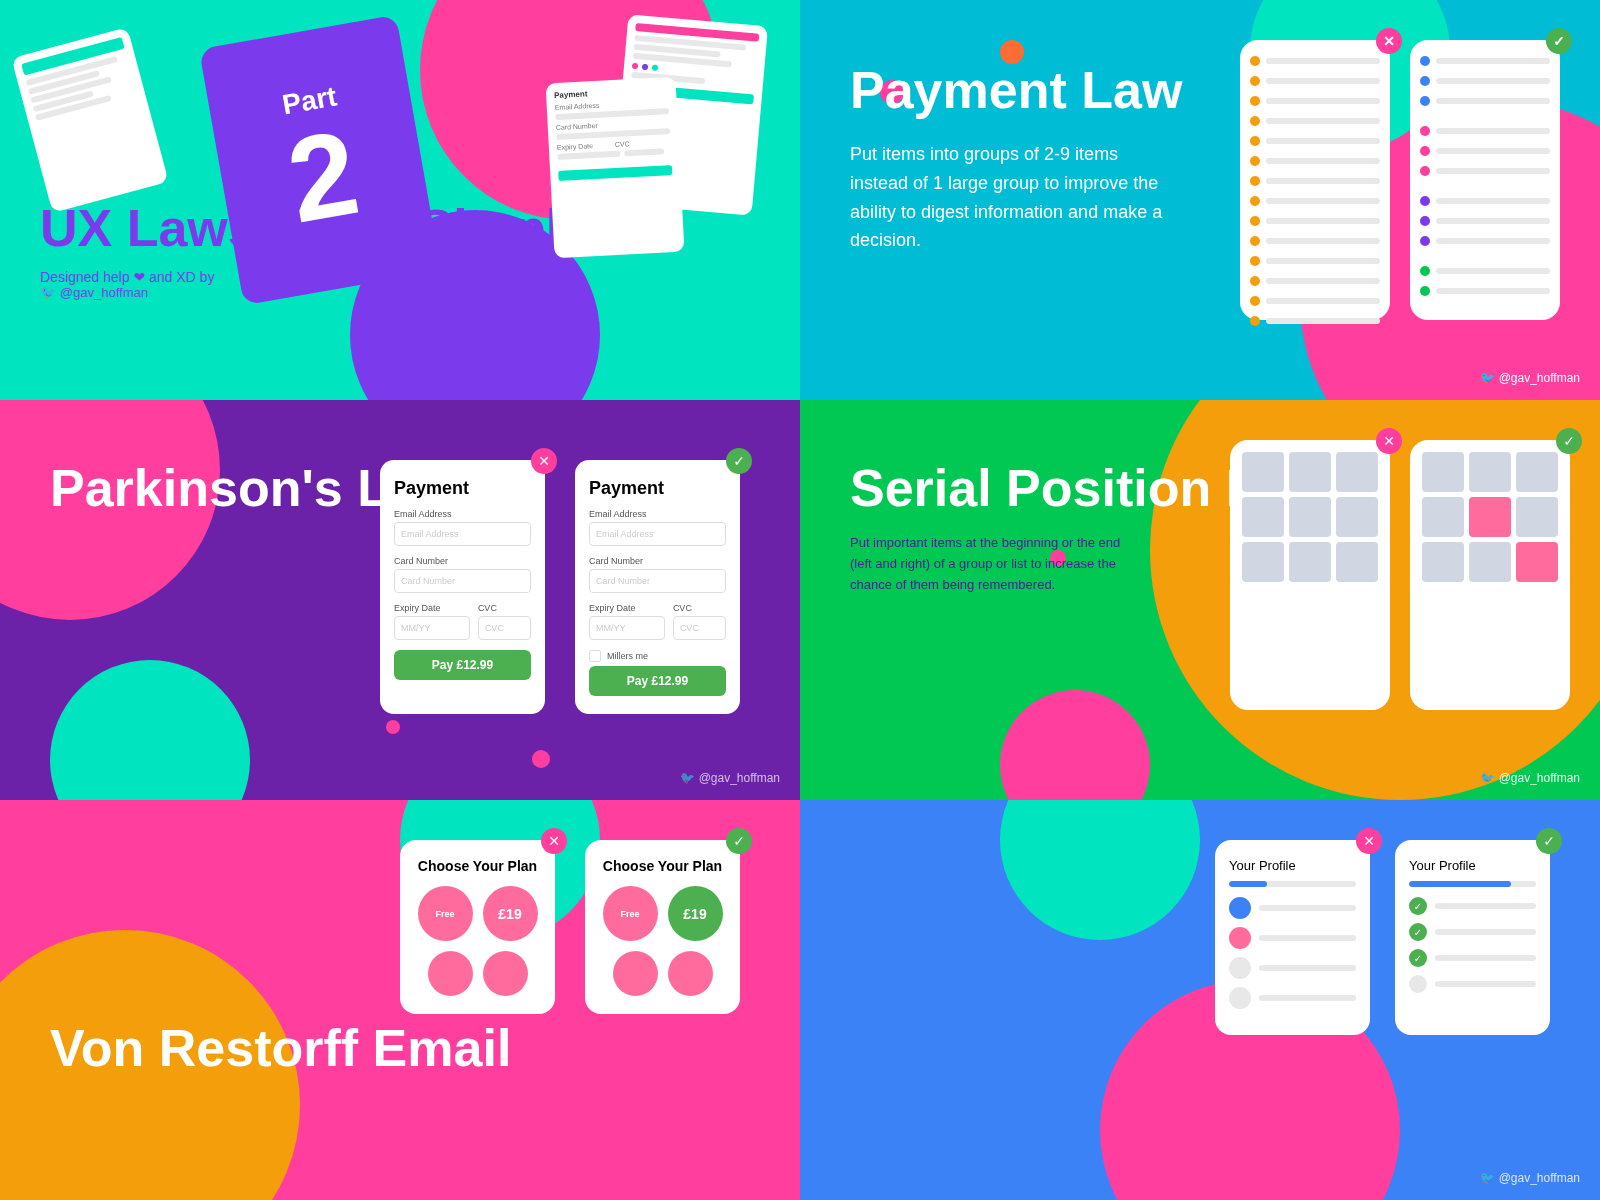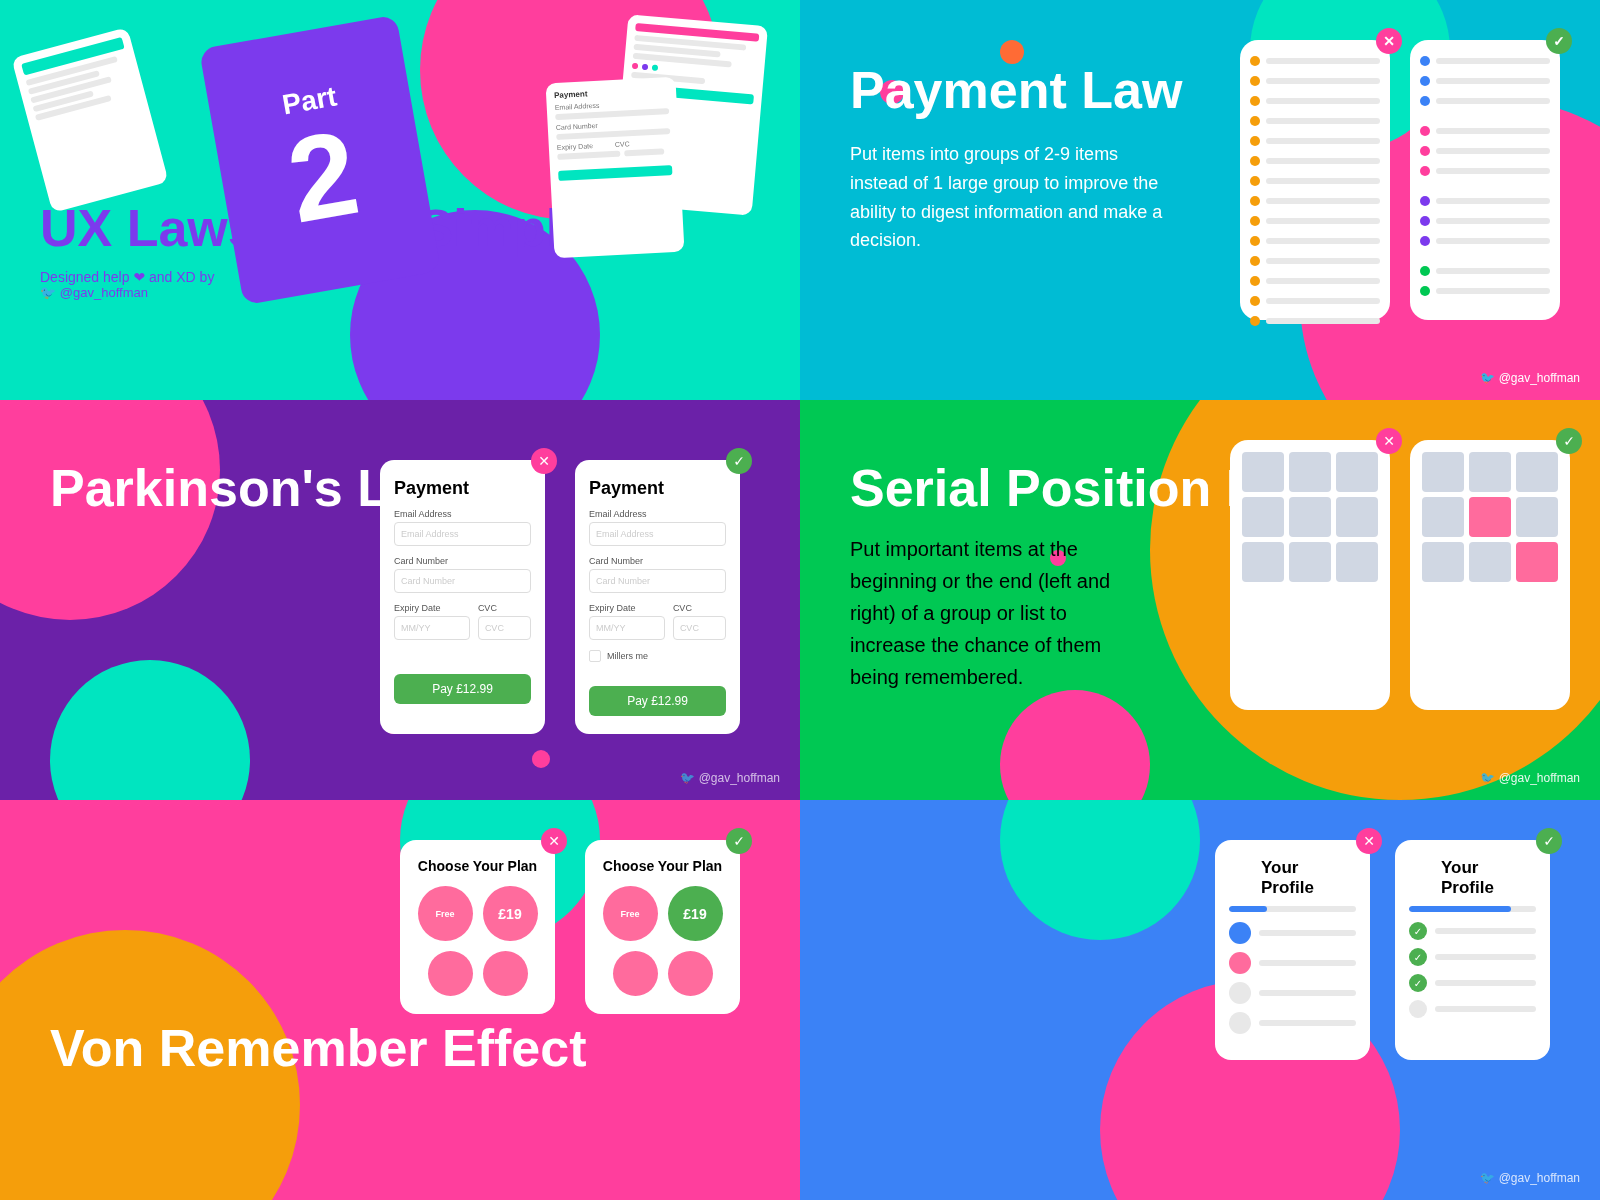--- a/index.html
+++ b/index.html
@@ -98,37 +98,37 @@
       padding: 18px 14px;
       position: relative;
     }
     .payment-card .x-btn { position: absolute; top: -12px; right: -12px; width: 26px; height: 26px; background: #ff3e9d; border-radius: 50%; display: flex; align-items: center; justify-content: center; color: white; font-size: 14px; }
     .payment-card .check-btn { position: absolute; top: -12px; right: -12px; width: 26px; height: 26px; background: #4caf50; border-radius: 50%; display: flex; align-items: center; justify-content: center; color: white; font-size: 14px; }
     .payment-card h3 { font-size: 18px; font-weight: 700; margin-bottom: 10px; }
     .payment-field { margin-bottom: 10px; }
     .payment-field label { font-size: 9px; color: #555; display: block; margin-bottom: 3px; }
     .payment-input { width: 100%; height: 24px; border: 1px solid #ddd; border-radius: 4px; padding: 0 6px; font-size: 9px; color: #aaa; display: flex; align-items: center; }
     .payment-row { display: flex; gap: 8px; }
-    .payment-pay-btn { width: 100%; height: 30px; background: #4caf50; border-radius: 6px; color: white; font-size: 12px; font-weight: 400; display: flex; align-items: center; justify-content: center; margin-top: 24px; }
+    .payment-pay-btn { width: 100%; height: 30px; background: #4caf50; border-radius: 6px; color: white; font-size: 12px; font-weight: 700; display: flex; align-items: center; justify-content: center; margin-top: 0; }
     .remember-row { display: flex; align-items: center; gap: 6px; margin-bottom: 4px; }
     .remember-check { width: 12px; height: 12px; border: 1px solid #ddd; border-radius: 2px; }
     .remember-label { font-size: 9px; color: #555; }
 
     
     .cell-4 {
       background: #00c853;
       position: relative;
       overflow: hidden;
       padding: 60px 50px;
     }
     .cell-4 .bg-orange { position: absolute; width: 500px; height: 500px; border-radius: 50%; background: #f59e0b; right: -50px; top: -100px; }
     .cell-4 .bg-pink { position: absolute; width: 150px; height: 150px; border-radius: 50%; background: #ff3e9d; left: 200px; bottom: -40px; }
     .cell-4 .pink-dot { position: absolute; width: 24px; height: 24px; border-radius: 50%; background: #ff3e9d; }
     .cell-4 .title { color: white; font-size: 52px; font-weight: 900; line-height: 1.1; margin-bottom: 16px; position: relative; z-index: 2; }
-    .cell-4 .desc { color: #000000; font-size: 20px; line-height: 1.6; max-width: 280px; position: relative; z-index: 2; }
+    .cell-4 .desc { color: #4c1d95; font-size: 13px; line-height: 1.6; max-width: 280px; position: relative; z-index: 2; }
     .cell-4 .twitter { position: absolute; bottom: 15px; right: 20px; color: rgba(255,255,255,0.9); font-size: 12px; z-index: 2; }
     .serial-phones { position: absolute; right: 30px; top: 40px; display: flex; gap: 20px; z-index: 3; }
     .serial-phone {
       width: 160px;
       height: 270px;
       background: white;
       border-radius: 18px;
       padding: 12px;
       position: relative;
     }
@@ -180,21 +180,21 @@
     .zeig-phones { position: absolute; right: 50px; top: 40px; display: flex; gap: 25px; z-index: 3; }
     .zeig-phone {
       width: 155px;
       background: white;
       border-radius: 16px;
       padding: 18px 14px;
       position: relative;
     }
     .zeig-phone .x-btn { position: absolute; top: -12px; right: -12px; width: 26px; height: 26px; background: #ff3e9d; border-radius: 50%; display: flex; align-items: center; justify-content: center; color: white; font-size: 14px; }
     .zeig-phone .check-btn { position: absolute; top: -12px; right: -12px; width: 26px; height: 26px; background: #4caf50; border-radius: 50%; display: flex; align-items: center; justify-content: center; color: white; font-size: 14px; }
-    .zeig-title { font-size: 17px; font-weight: 700; margin-bottom: 8px; margin-left: 32px; }
+    .zeig-title { font-size: 13px; font-weight: 400; margin-bottom: 8px; }
     .zeig-progress { height: 6px; background: #e8e8e8; border-radius: 3px; margin-bottom: 10px; overflow: hidden; }
     .zeig-progress-fill { height: 100%; border-radius: 3px; }
     .zeig-item { display: flex; align-items: center; gap: 8px; margin-bottom: 8px; }
     .zeig-avatar { width: 22px; height: 22px; border-radius: 50%; flex-shrink: 0; }
     .zeig-line { height: 6px; background: #e8e8e8; border-radius: 3px; flex: 1; }
     .zeig-check { width: 18px; height: 18px; border-radius: 50%; display: flex; align-items: center; justify-content: center; color: white; font-size: 10px; flex-shrink: 0; }
   </style>
 </head>
 <body>
 
@@ -541,21 +541,21 @@
             <span class="von-price">£19</span>
           </div>
         </div>
         <div style="display:flex;gap:10px;justify-content:center;margin-top:10px;">
           <div class="von-btn von-btn-pink" style="width:45px;height:45px;"></div>
           <div class="von-btn von-btn-pink" style="width:45px;height:45px;"></div>
         </div>
       </div>
     </div>
 
-    <div class="title">Von Remember Effect</div>
+    <div class="title">Von Restorff Email</div>
   </div>
 
   <div class="cell-6">
     <div class="bg-pink"></div>
     <div class="bg-teal"></div>
 
     <div class="zeig-phones">
 
       <div class="zeig-phone">
         <div class="x-btn">✕</div>

